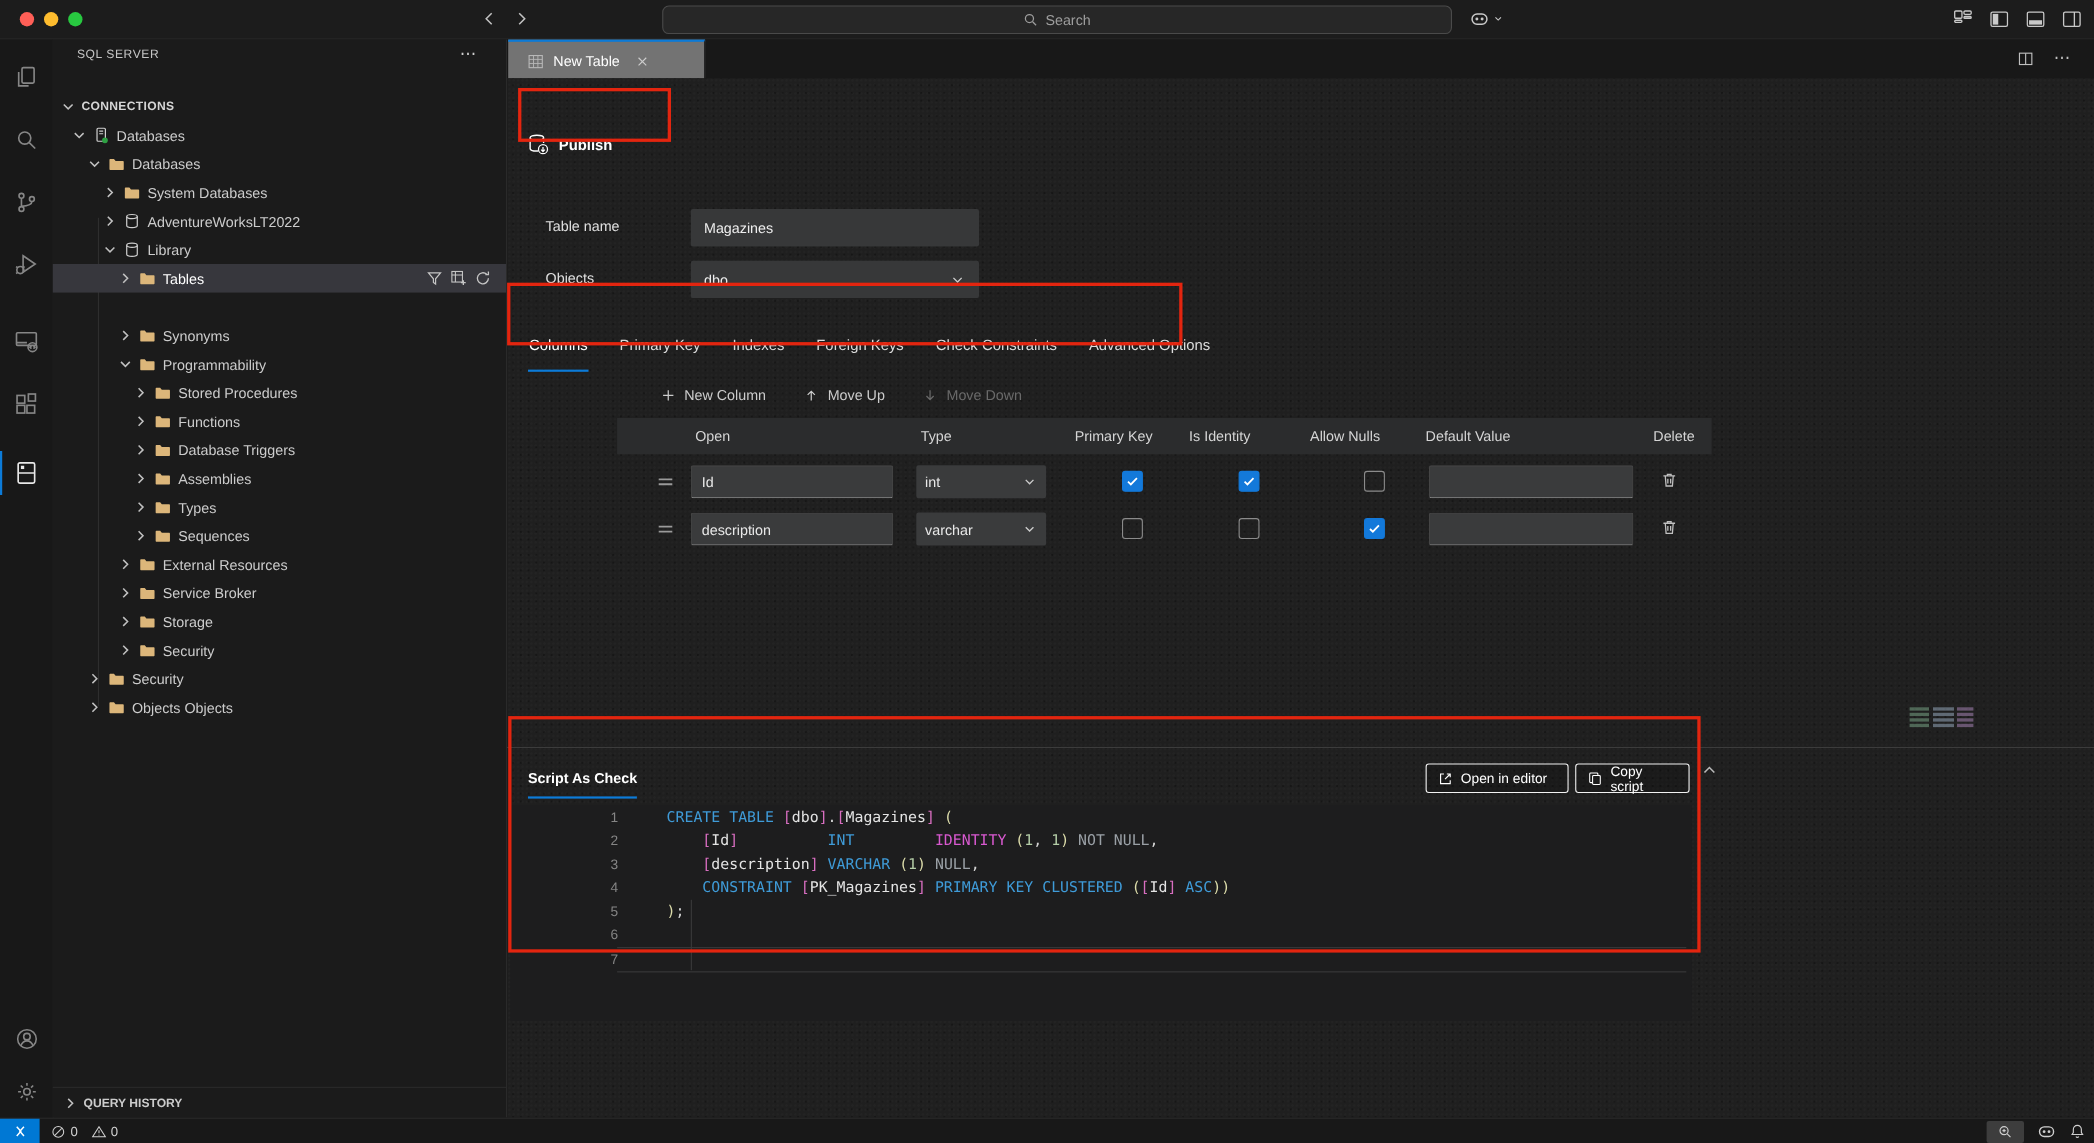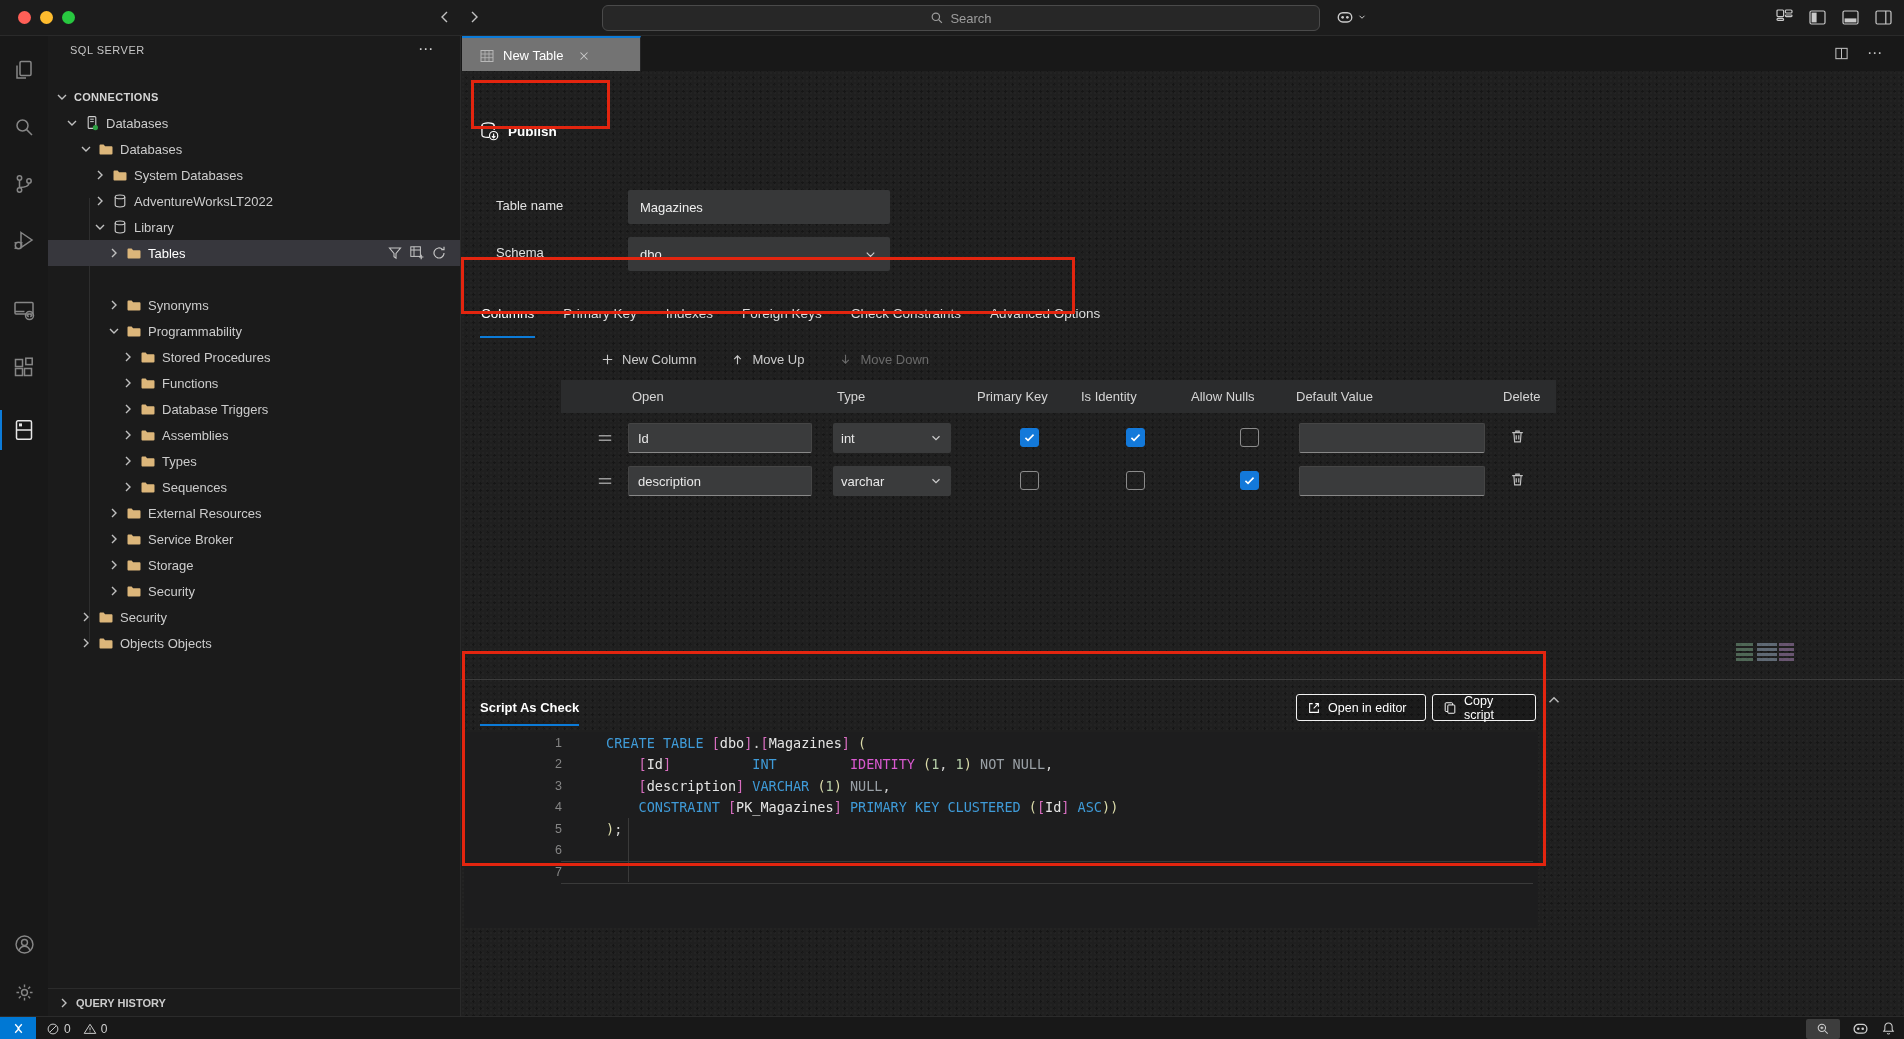--- a/index.html
+++ b/index.html
@@ -584,21 +584,21 @@
               <path d="M2.8 4v9.2c0 1.3 2.6 2.3 5.8 2.3.4 0 .9 0 1.3-.05M14.4 4v4.6" fill="none" stroke="#fff" stroke-width="1.2"></path>
               <circle cx="13.9" cy="13.9" r="3.9" fill="#1f1f1f" stroke="#fff" stroke-width="1.1"></circle>
               <path d="M13.9 11.9v3.8M12.3 14.3l1.6 1.7 1.6-1.7" fill="none" stroke="#fff" stroke-width="1.1"></path>
             </svg>
           </span>
         <span>Publish</span>
       </div>
 
       <div class="form-label" style="left:35px;top:127px">Table name</div>
       <input class="form-input" style="left: 167px; top: 119px;" value="Magazines">
-      <div class="form-label" style="left:35px;top:174px">Schema</div>
+      <div class="form-label" style="left:35px;top:174px">Objects</div>
       <div class="form-select" style="left:167px;top:166px">
         <span>dbo</span>
         <span class="chev">
           <svg width="15" height="15" viewBox="0 0 16 16">
               <path d="M4 6l4 4 4-4" fill="none" stroke="currentColor" stroke-width="1.3"></path>
             </svg>
           </span>
       </div>
 
       <div class="dtabs">

